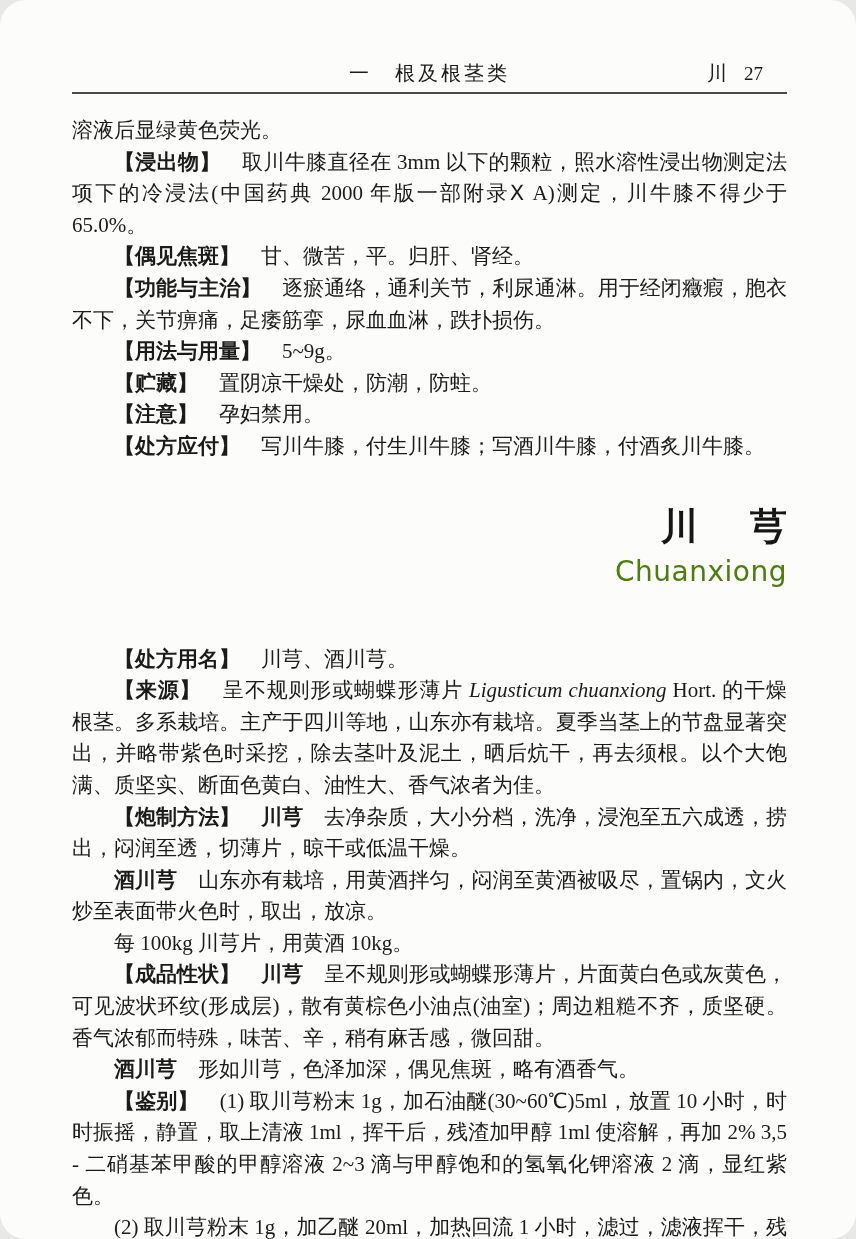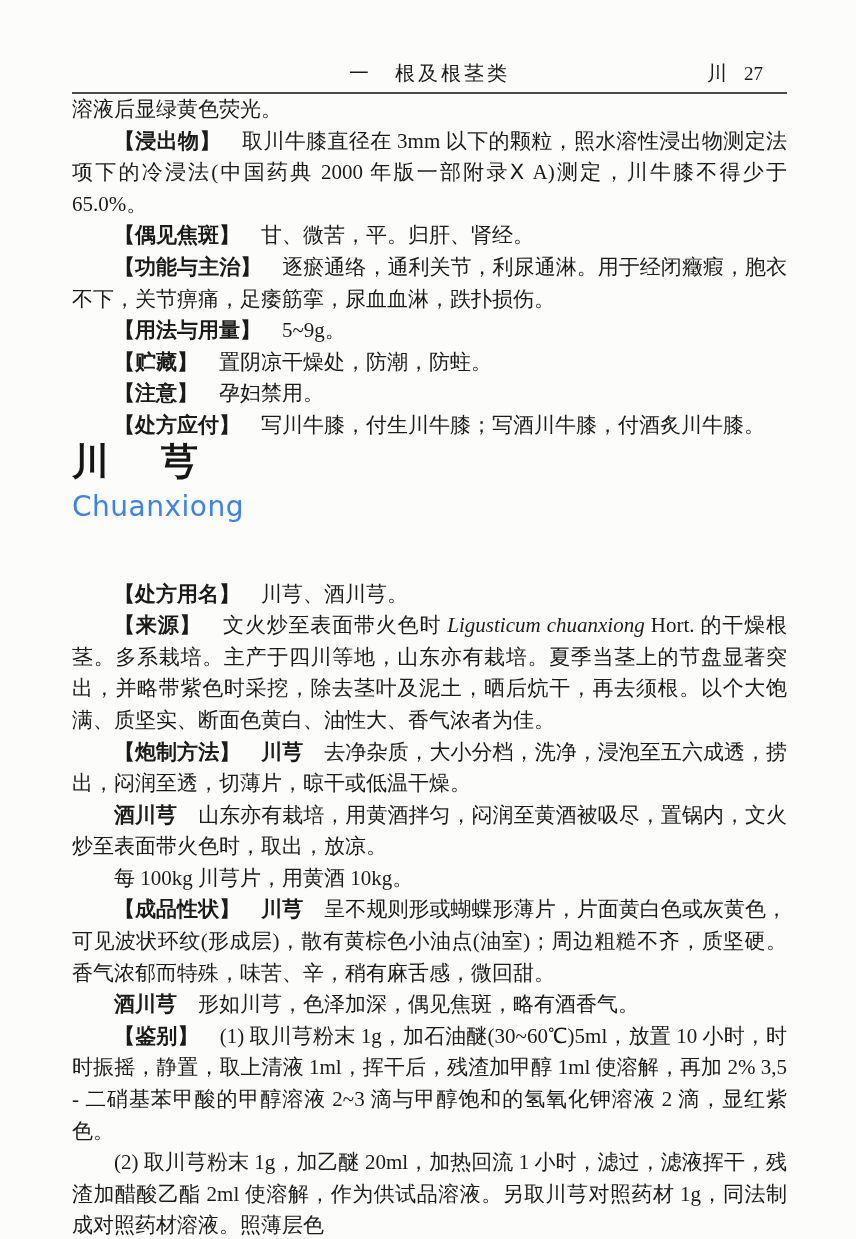--- a/index.html
+++ b/index.html
@@ -7,20 +7,21 @@
     position: relative;
     width: 856px;
     height: 1239px;
     margin: 0 auto;
     background: #fcfcfa;
     color: #1b1b1b;
     font-family: "Liberation Serif", serif;
     box-sizing: border-box;
     padding: 0 69px 0 72px;
     overflow: hidden;
+    border-radius: 26px;
   }
   
   .header {
     position: relative;
     margin-top: 60px;
     font-size: 20px;
     line-height: 26px;
     height: 26px;
     text-align: center;
   }
@@ -38,42 +39,42 @@
     height: 0;
     border-bottom: 2px solid #4a4a48;
     margin-top: 6px;
   }
   
   .body-block {
     font-size: 21px;
     line-height: 31.6px;
     text-align: justify;
   }
-  .body-top { }
+  .body-top { margin-top: 21px; }
   .para { margin: 0; }
   .para.indent { text-indent: 2em; }
   .seg-bold { font-weight: bold; }
   .seg-italic { font-style: italic; }
   
-  .entry-title { text-align: left; margin-bottom: 56px; }
+  .entry-title { text-align: right; margin-top: 44px; margin-bottom: 56px; }
   .entry-title-zh {
     font-size: 37px;
     font-weight: bold;
     line-height: 40px;
     color: #161616;
   }
   .entry-title-zh .tchar + .tchar { margin-left: 52px; }
   .entry-title-pinyin {
     margin-top: 9px;
     font-family: "DejaVu Sans", sans-serif;
     font-weight: 400;
     font-size: 28px;
     line-height: 32px;
     letter-spacing: 0.5px;
-    color: #3b82f6;
+    color: #4d7c0f;
   }
 </style>
 </head>
 <body>
 
 <div class="page">
 
   <div class="header">
     <span class="running-head">一　根及根茎类</span>
     <span class="folio">
@@ -95,21 +96,21 @@
 
   <div class="entry-title">
     <div class="entry-title-zh">
       <span class="tchar">川</span><span class="tchar">芎</span>
     </div>
     <div class="entry-title-pinyin">Chuanxiong</div>
   </div>
 
   <div class="body-block body-bottom">
       <p class="para indent"><span class="seg-bold">【处方用名】</span><span class="seg-normal">　川芎、酒川芎。</span></p>
-      <p class="para indent"><span class="seg-bold">【来源】</span><span class="seg-normal">　文火炒至表面带火色时 </span><span class="seg-italic">Ligusticum chuanxiong</span><span class="seg-normal"> Hort. 的干燥根茎。多系栽培。主产于四川等地，山东亦有栽培。夏季当茎上的节盘显著突出，并略带紫色时采挖，除去茎叶及泥土，晒后炕干，再去须根。以个大饱满、质坚实、断面色黄白、油性大、香气浓者为佳。</span></p>
+      <p class="para indent"><span class="seg-bold">【来源】</span><span class="seg-normal">　呈不规则形或蝴蝶形薄片 </span><span class="seg-italic">Ligusticum chuanxiong</span><span class="seg-normal"> Hort. 的干燥根茎。多系栽培。主产于四川等地，山东亦有栽培。夏季当茎上的节盘显著突出，并略带紫色时采挖，除去茎叶及泥土，晒后炕干，再去须根。以个大饱满、质坚实、断面色黄白、油性大、香气浓者为佳。</span></p>
       <p class="para indent"><span class="seg-bold">【炮制方法】　川芎</span><span class="seg-normal">　去净杂质，大小分档，洗净，浸泡至五六成透，捞出，闷润至透，切薄片，晾干或低温干燥。</span></p>
       <p class="para indent"><span class="seg-bold">酒川芎</span><span class="seg-normal">　山东亦有栽培，用黄酒拌匀，闷润至黄酒被吸尽，置锅内，文火炒至表面带火色时，取出，放凉。</span></p>
       <p class="para indent"><span class="seg-normal">每 100kg 川芎片，用黄酒 10kg。</span></p>
       <p class="para indent"><span class="seg-bold">【成品性状】　川芎</span><span class="seg-normal">　呈不规则形或蝴蝶形薄片，片面黄白色或灰黄色，可见波状环纹(形成层)，散有黄棕色小油点(油室)；周边粗糙不齐，质坚硬。香气浓郁而特殊，味苦、辛，稍有麻舌感，微回甜。</span></p>
       <p class="para indent"><span class="seg-bold">酒川芎</span><span class="seg-normal">　形如川芎，色泽加深，偶见焦斑，略有酒香气。</span></p>
       <p class="para indent"><span class="seg-bold">【鉴别】</span><span class="seg-normal">　(1) 取川芎粉末 1g，加石油醚(30~60℃)5ml，放置 10 小时，时时振摇，静置，取上清液 1ml，挥干后，残渣加甲醇 1ml 使溶解，再加 2% 3,5 - 二硝基苯甲酸的甲醇溶液 2~3 滴与甲醇饱和的氢氧化钾溶液 2 滴，显红紫色。</span></p>
       <p class="para indent"><span class="seg-normal">(2) 取川芎粉末 1g，加乙醚 20ml，加热回流 1 小时，滤过，滤液挥干，残渣加醋酸乙酯 2ml 使溶解，作为供试品溶液。另取川芎对照药材 1g，同法制成对照药材溶液。照薄层色</span></p>
     </div>
 
 </div>

